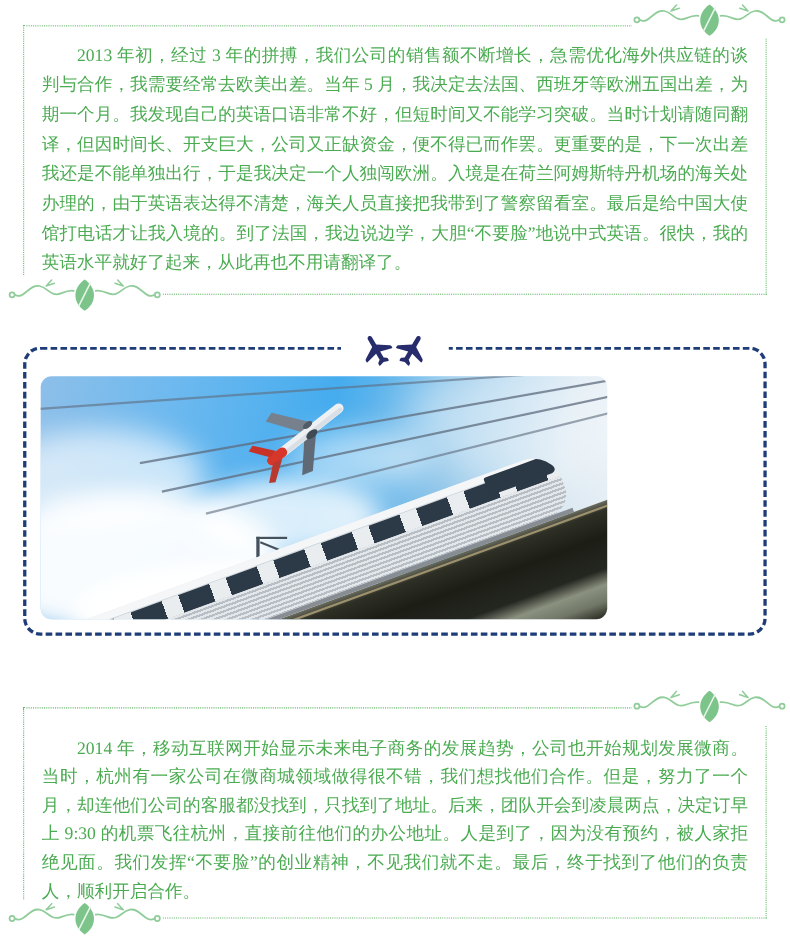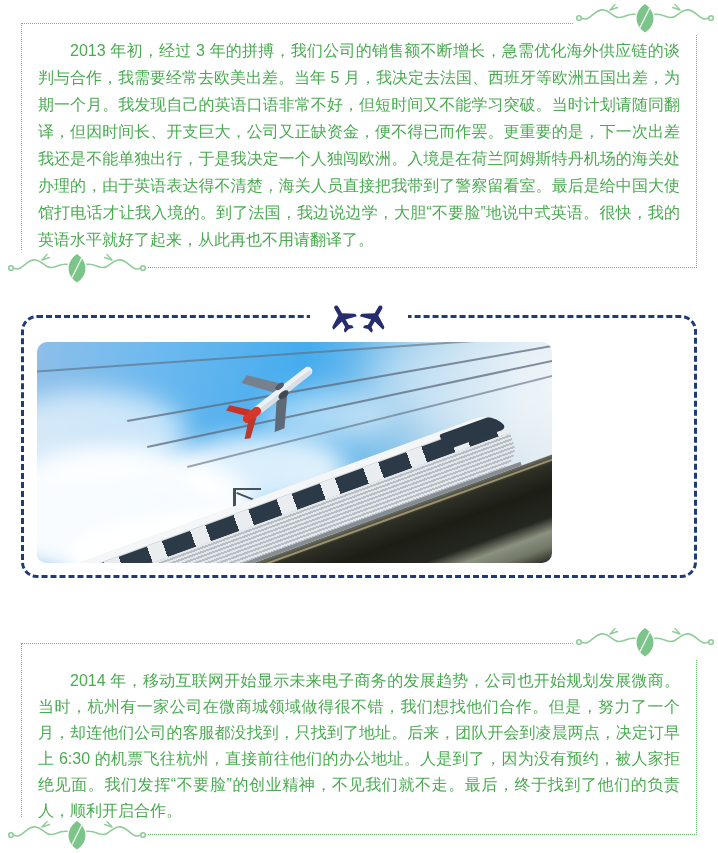--- a/index.html
+++ b/index.html
@@ -5,21 +5,21 @@
   html,body{margin:0;padding:0;}
   body{
     width:718px;height:853px;position:relative;background:#ffffff;
     font-family:"Liberation Sans","DejaVu Sans",sans-serif;
     overflow:hidden;
   }
   
   .text-card{
     position:absolute;left:21px;width:676px;box-sizing:border-box;
     border:1px dotted #68ba6d;color:#4aab51;
-    font-size:16px;text-align:justify;overflow:hidden;
+    font-size:16px;text-align:justify;overflow:hidden;font-family:Liberation Serif, serif;
   }
   #box1{top:23px;height:245px;padding:13px 16px 0;line-height:27px;}
   #box2{top:643px;height:192px;padding:24px 16px 0;line-height:26px;}
   .text-card p{margin:0;text-indent:2em;}
 
   
   .flourish{position:absolute;width:142px;height:34px;z-index:5;}
   #fl-tr1{top:1px;right:2px;}
   #fl-bl1{top:251px;left:6px;}
   #fl-tr2{top:625px;right:2px;}
@@ -187,21 +187,21 @@
 
           <ellipse cx="68" cy="53" rx="6" ry="3.2" fill="#3f4a55"></ellipse>
           <ellipse cx="70" cy="44" rx="5" ry="2.6" fill="#515c68"></ellipse>
         </g>
       </svg>
     </div>
   </div>
 </section>
 
 <section class="text-card" id="box2">
-  <p>2014 年，移动互联网开始显示未来电子商务的发展趋势，公司也开始规划发展微商。当时，杭州有一家公司在微商城领域做得很不错，我们想找他们合作。但是，努力了一个月，却连他们公司的客服都没找到，只找到了地址。后来，团队开会到凌晨两点，决定订早上 6:30 的机票飞往杭州，直接前往他们的办公地址。人是到了，因为没有预约，被人家拒绝见面。我们发挥“不要脸”的创业精神，不见我们就不走。最后，终于找到了他们的负责人，顺利开启合作。</p>
+  <p>2014 年，移动互联网开始显示未来电子商务的发展趋势，公司也开始规划发展微商。当时，杭州有一家公司在微商城领域做得很不错，我们想找他们合作。但是，努力了一个月，却连他们公司的客服都没找到，只找到了地址。后来，团队开会到凌晨两点，决定订早上 9:30 的机票飞往杭州，直接前往他们的办公地址。人是到了，因为没有预约，被人家拒绝见面。我们发挥“不要脸”的创业精神，不见我们就不走。最后，终于找到了他们的负责人，顺利开启合作。</p>
 </section>
 
 <span class="flourish" id="fl-tr2">
   <svg width="142" height="34" viewBox="0 0 142 34">
       <use href="#fl-full"></use>
     </svg>
 </span>
 <span class="flourish" id="fl-bl2">
   <svg width="142" height="34" viewBox="0 0 142 34">
       <use href="#fl-full"></use>

